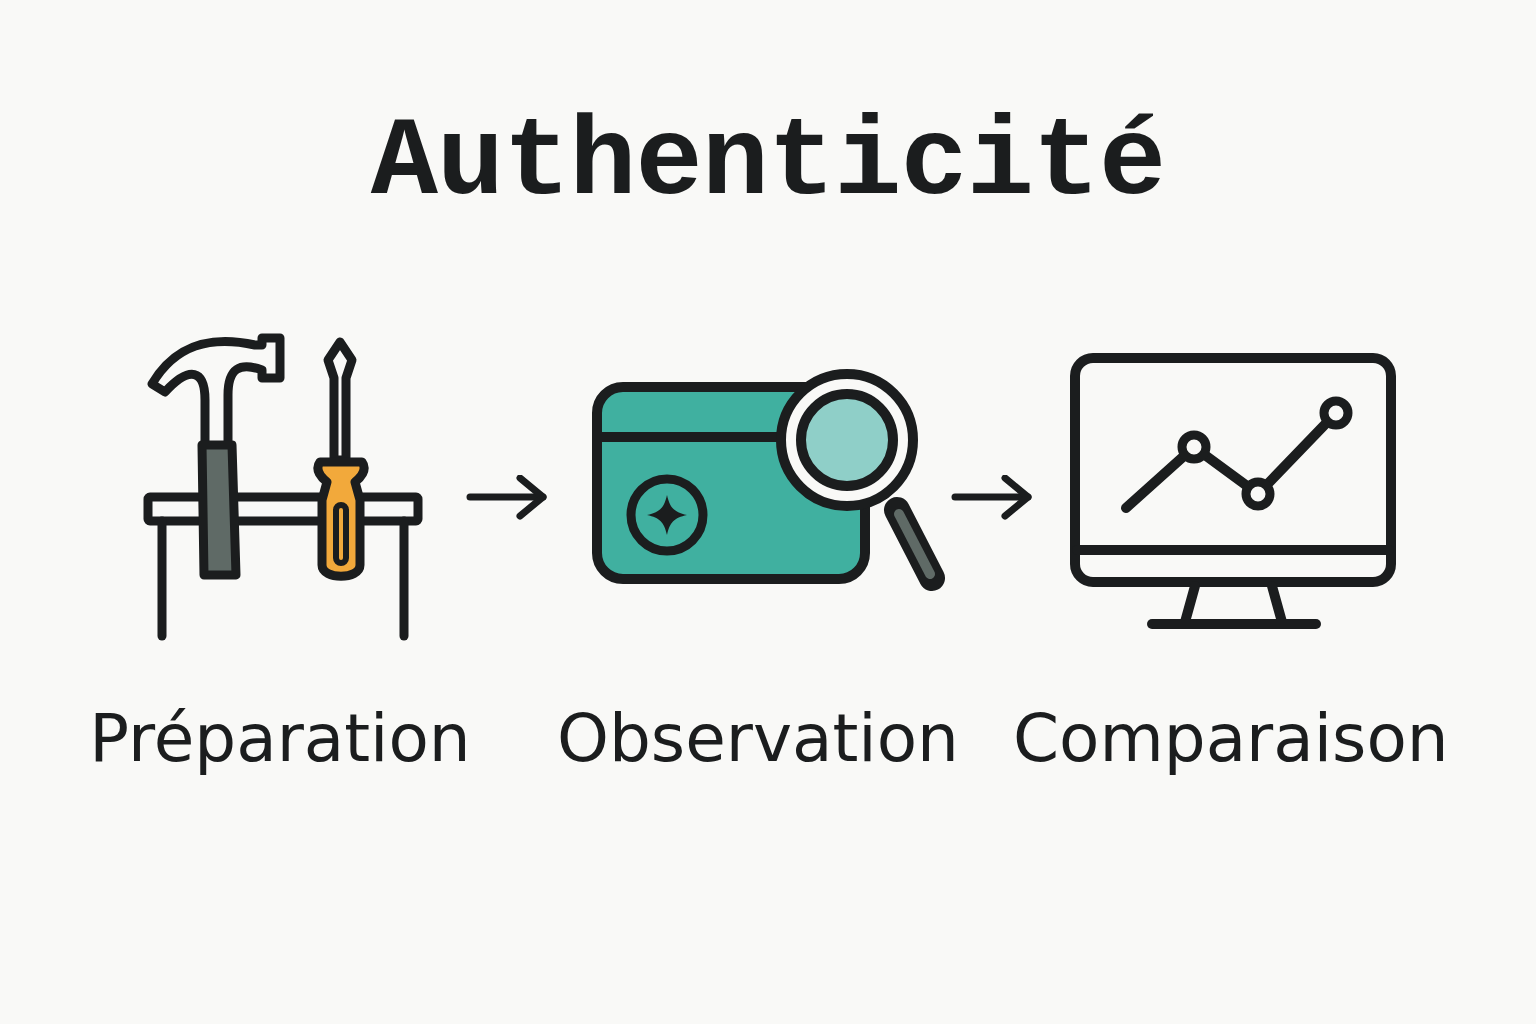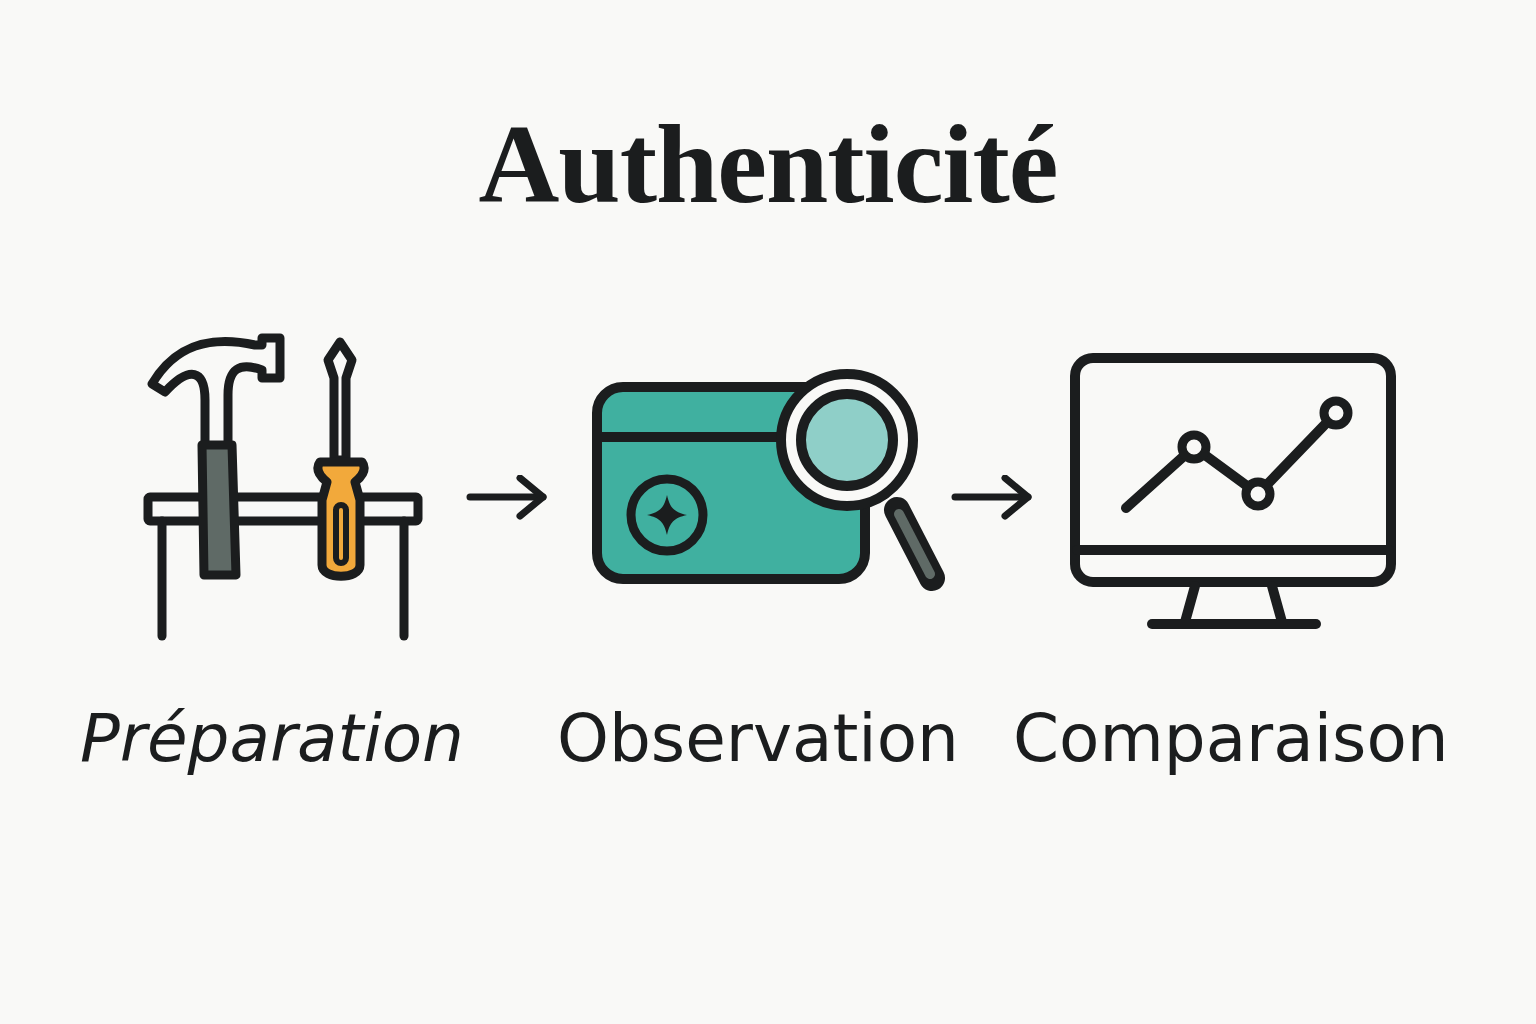--- a/index.html
+++ b/index.html
@@ -7,21 +7,21 @@
     width: 1536px; height: 1024px; overflow: hidden;
     background: #f9f9f7;
     font-family: "Liberation Sans", "DejaVu Sans", sans-serif;
     color: #1b1d1e;
     position: relative;
   }
   .title {
     position: absolute; left: 0; top: 100px; width: 1536px;
     text-align: center; font-size: 112px; font-weight: 700;
     letter-spacing: -1px;
-    font-family: Liberation Serif, serif;
+    font-family: Liberation Mono, monospace;
   }
   .icon { position: absolute; }
   .label {
     position: absolute; top: 700px; font-size: 66px; font-weight: 400;
     font-family: "DejaVu Sans", sans-serif;
     text-align: center; white-space: nowrap;
   }
   .arrow { position: absolute; }
 </style>
 </head>
@@ -86,15 +86,15 @@
     <line x1="1152" y1="624" x2="1316" y2="624"></line>
     <polyline points="1126,508 1194,447 1258,494 1336,413"></polyline>
   </g>
   <g fill="#f9f9f7" stroke="#1b1d1e" stroke-width="9">
     <circle cx="1194" cy="447" r="12"></circle>
     <circle cx="1258" cy="494" r="12"></circle>
     <circle cx="1336" cy="413" r="12"></circle>
   </g>
 </svg>
 
-<div class="label" style="left:72px; width:400px;font-style:italic;">Préparation</div>
+<div class="label" style="left:80px; width:400px;">Préparation</div>
 <div class="label" style="left:557px; width:400px;text-align:center;">Observation</div>
 <div class="label" style="left:1013px; width:420px;">Comparaison</div>
 
 </body></html>

